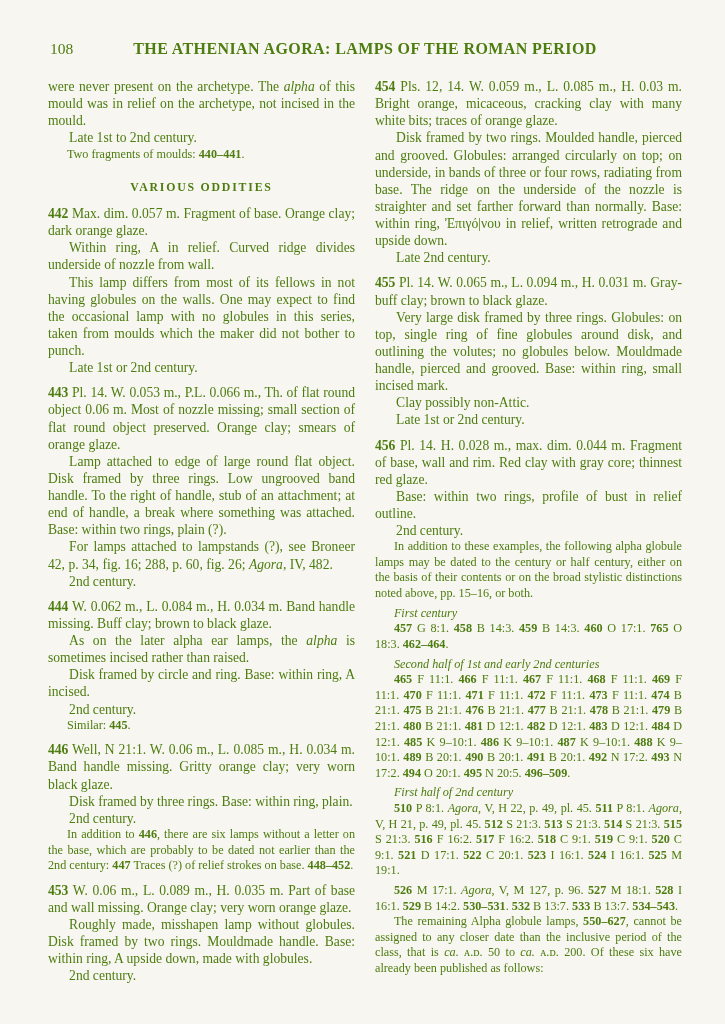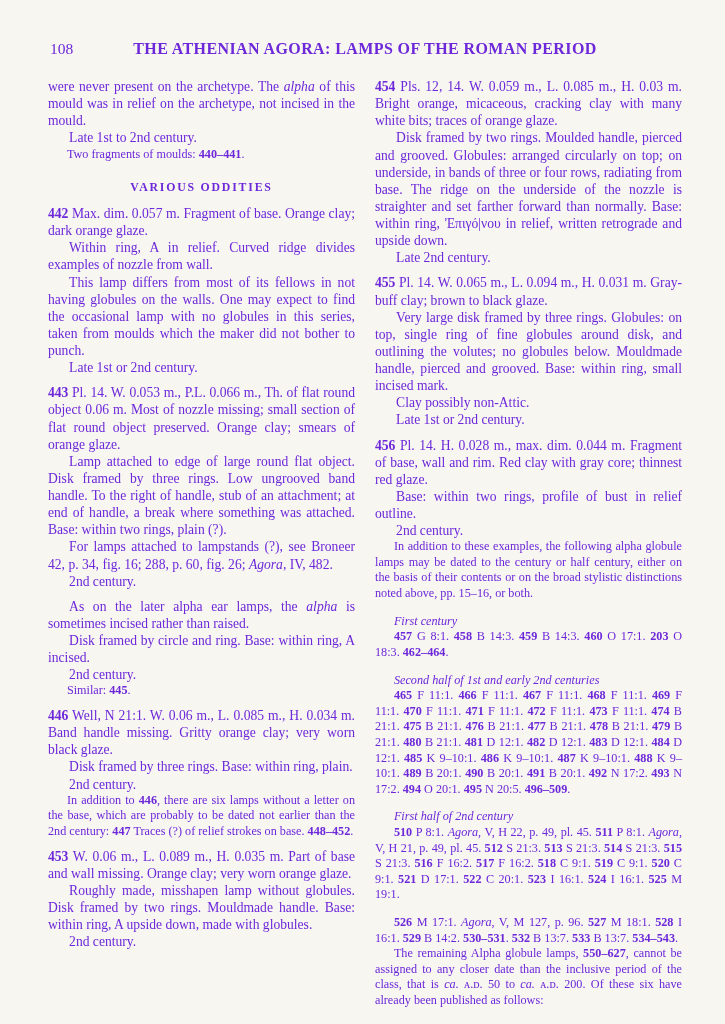--- a/index.html
+++ b/index.html
@@ -1,36 +1,36 @@
 <!DOCTYPE html>
 <html><head>
 <meta charset="utf-8">
 <style>
   html,body{margin:0;padding:0;background:#e9e7e2;}
   .page{
     width:725px;height:1024px;box-sizing:border-box;position:relative;
-    background:#f7f6f1;color:#6d28d9;
+    background:#f7f6f1;color:#4d7c0f;
     font-family:"Liberation Serif","DejaVu Serif",serif;
     padding:40px 43px 0 48px;overflow:hidden;
   }
   .pagehead{position:relative;height:22px;margin-bottom:16px;}
   .pagenum{position:absolute;left:2px;top:0;font-size:15.5px;}
   .runtitle{display:block;text-align:center;font-size:16px;font-weight:bold;letter-spacing:0.4px;}
   .cols{display:flex;gap:20px;}
   .col{width:307px;text-align:justify;}
   .col p{margin:0;font-size:13.6px;line-height:1.26;}
   p.in{text-indent:1.55em;}
   p.sm{font-size:12.2px;line-height:1.28;}
   .entry{margin-top:8px;}
   .note{margin-top:9px;margin-bottom:2px;}
   .sechead{
     text-align:center;font-size:11.8px;font-weight:bold;letter-spacing:1.8px;
     margin:18px 0 10px 0;
   }
-  .grp{margin-top:12px;}
+  .grp{margin-top:4px;}
   .grphead{font-style:italic;}
   .closing{margin-top:9px;}
   b{font-weight:bold;}
   i{font-style:italic;}
 </style>
 </head>
 <body>
 
 <div class="page">
 
@@ -43,33 +43,34 @@
 
     <div class="col">
       <p>were never present on the archetype. The <i>alpha</i> of this mould was in relief on the archetype, not incised in the mould.</p>
       <p class="in">Late 1st to 2nd century.</p>
       <p class="sm in note">Two fragments of moulds: <b>440–441</b>.</p>
 
       <div class="sechead">VARIOUS ODDITIES</div>
 
       <div class="entry">
         <p><b>442</b> Max. dim. 0.057 m. Fragment of base. Orange clay; dark orange glaze.</p>
-        <p class="in">Within ring, A in relief. Curved ridge divides examples of nozzle from wall.</p>
+        <p class="in">Within ring, A in relief. Curved ridge divides underside of nozzle from wall.</p>
         <p class="in">This lamp differs from most of its fellows in not having globules on the walls. One may expect to find the occasional lamp with no globules in this series, taken from moulds which the maker did not bother to punch.</p>
         <p class="in">Late 1st or 2nd century.</p>
       </div>
 
       <div class="entry">
         <p><b>443</b> Pl. 14. W. 0.053 m., P.L. 0.066 m., Th. of flat round object 0.06 m. Most of nozzle missing; small section of flat round object preserved. Orange clay; smears of orange glaze.</p>
         <p class="in">Lamp attached to edge of large round flat object. Disk framed by three rings. Low ungrooved band handle. To the right of handle, stub of an attachment; at end of handle, a break where something was attached. Base: within two rings, plain (?).</p>
         <p class="in">For lamps attached to lampstands (?), see Broneer 42, p. 34, fig. 16; 288, p. 60, fig. 26; <i>Agora</i>, IV, 482.</p>
         <p class="in">2nd century.</p>
       </div>
 
       <div class="entry">
+        <p><b>444</b> W. 0.062 m., L. 0.084 m., H. 0.034 m. Band handle missing. Buff clay; brown to black glaze.</p>
         <p class="in">As on the later alpha ear lamps, the <i>alpha</i> is sometimes incised rather than raised.</p>
         <p class="in">Disk framed by circle and ring. Base: within ring, A incised.</p>
         <p class="in">2nd century.</p>
         <p class="sm in note">Similar: <b>445</b>.</p>
       </div>
 
       <div class="entry">
         <p><b>446</b> Well, N 21:1. W. 0.06 m., L. 0.085 m., H. 0.034 m. Band handle missing. Gritty orange clay; very worn black glaze.</p>
         <p class="in">Disk framed by three rings. Base: within ring, plain.</p>
         <p class="in">2nd century.</p>
@@ -101,21 +102,21 @@
       <div class="entry">
         <p><b>456</b> Pl. 14. H. 0.028 m., max. dim. 0.044 m. Fragment of base, wall and rim. Red clay with gray core; thinnest red glaze.</p>
         <p class="in">Base: within two rings, profile of bust in relief outline.</p>
         <p class="in">2nd century.</p>
       </div>
 
       <p class="sm in note">In addition to these examples, the following alpha globule lamps may be dated to the century or half century, either on the basis of their contents or on the broad stylistic distinctions noted above, pp. 15–16, or both.</p>
 
       <div class="grp">
         <p class="sm in grphead">First century</p>
-        <p class="sm in"><b>457</b> G 8:1. <b>458</b> B 14:3. <b>459</b> B 14:3. <b>460</b> O 17:1. <b>203</b> O 18:3. <b>462–464</b>.</p>
+        <p class="sm in"><b>457</b> G 8:1. <b>458</b> B 14:3. <b>459</b> B 14:3. <b>460</b> O 17:1. <b>765</b> O 18:3. <b>462–464</b>.</p>
       </div>
 
       <div class="grp">
         <p class="sm in grphead">Second half of 1st and early 2nd centuries</p>
         <p class="sm in"><b>465</b> F 11:1. <b>466</b> F 11:1. <b>467</b> F 11:1. <b>468</b> F 11:1. <b>469</b> F 11:1. <b>470</b> F 11:1. <b>471</b> F 11:1. <b>472</b> F 11:1. <b>473</b> F 11:1. <b>474</b> B 21:1. <b>475</b> B 21:1. <b>476</b> B 21:1. <b>477</b> B 21:1. <b>478</b> B 21:1. <b>479</b> B 21:1. <b>480</b> B 21:1. <b>481</b> D 12:1. <b>482</b> D 12:1. <b>483</b> D 12:1. <b>484</b> D 12:1. <b>485</b> K 9–10:1. <b>486</b> K 9–10:1. <b>487</b> K 9–10:1. <b>488</b> K 9–10:1. <b>489</b> B 20:1. <b>490</b> B 20:1. <b>491</b> B 20:1. <b>492</b> N 17:2. <b>493</b> N 17:2. <b>494</b> O 20:1. <b>495</b> N 20:5. <b>496–509</b>.</p>
       </div>
 
       <div class="grp">
         <p class="sm in grphead">First half of 2nd century</p>
         <p class="sm in"><b>510</b> P 8:1. <i>Agora</i>, V, H 22, p. 49, pl. 45. <b>511</b> P 8:1. <i>Agora</i>, V, H 21, p. 49, pl. 45. <b>512</b> S 21:3. <b>513</b> S 21:3. <b>514</b> S 21:3. <b>515</b> S 21:3. <b>516</b> F 16:2. <b>517</b> F 16:2. <b>518</b> C 9:1. <b>519</b> C 9:1. <b>520</b> C 9:1. <b>521</b> D 17:1. <b>522</b> C 20:1. <b>523</b> I 16:1. <b>524</b> I 16:1. <b>525</b> M 19:1.</p>

